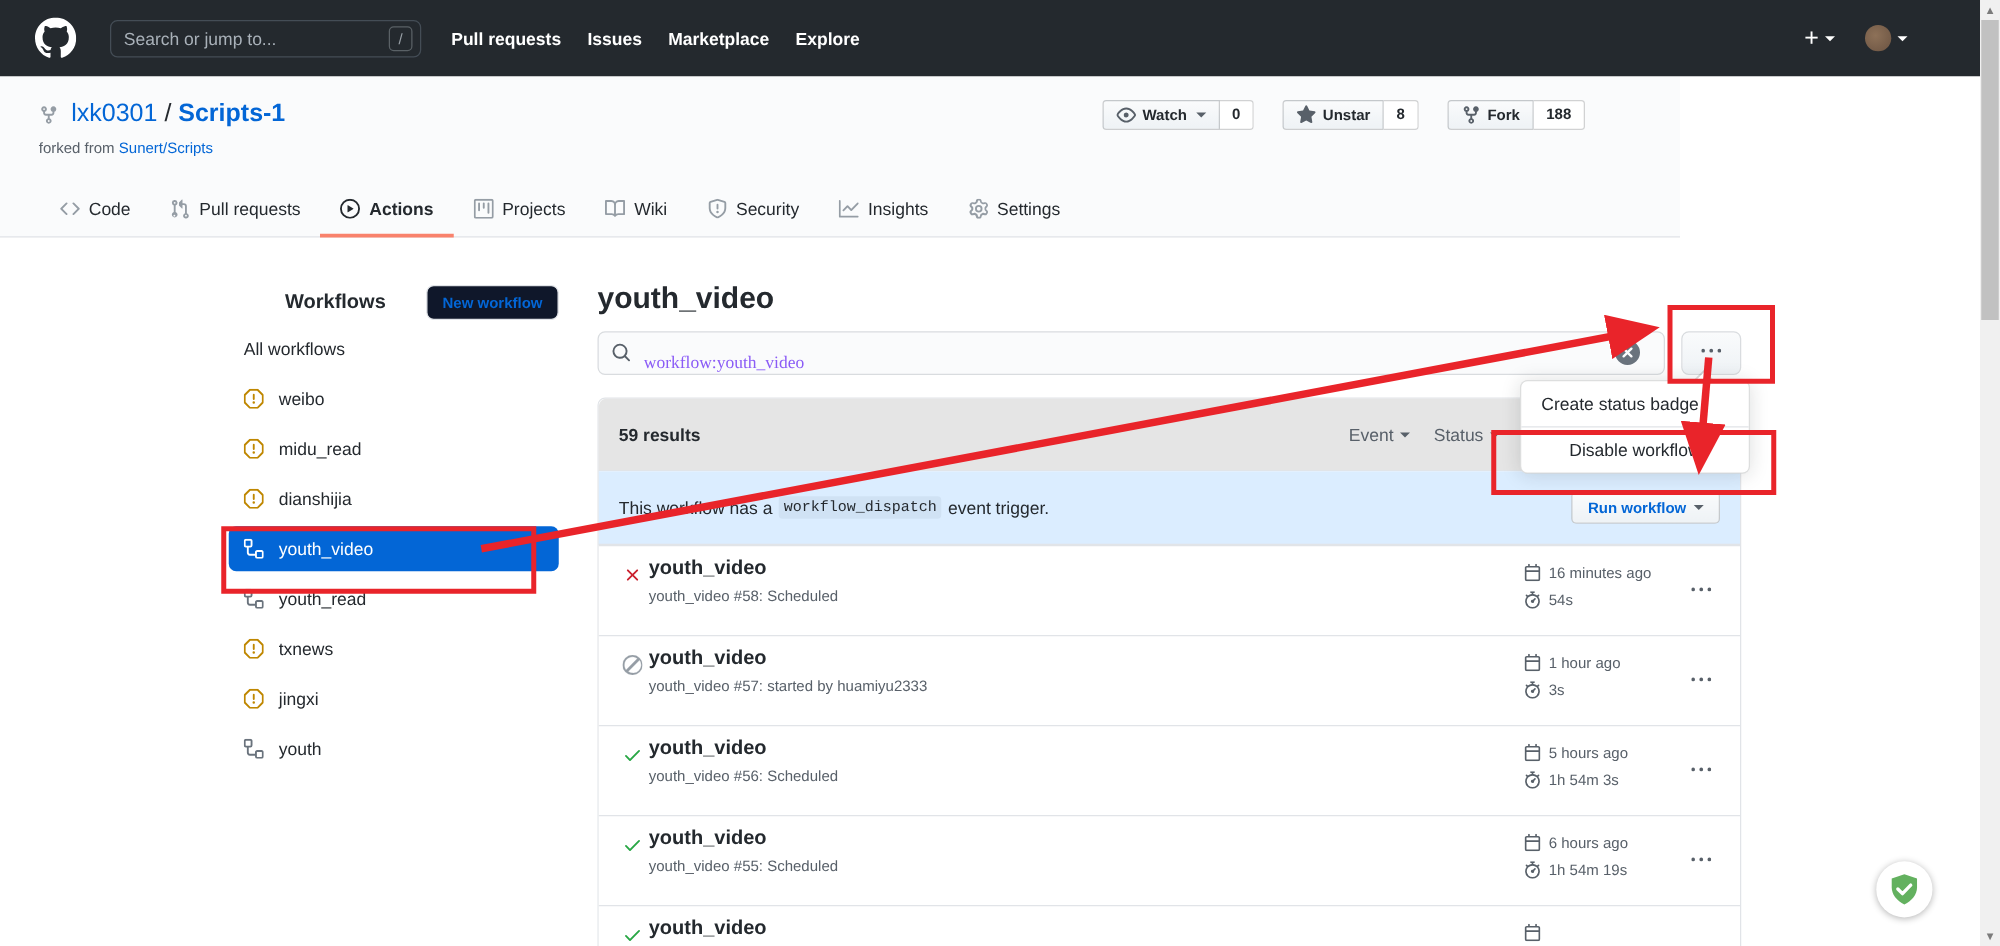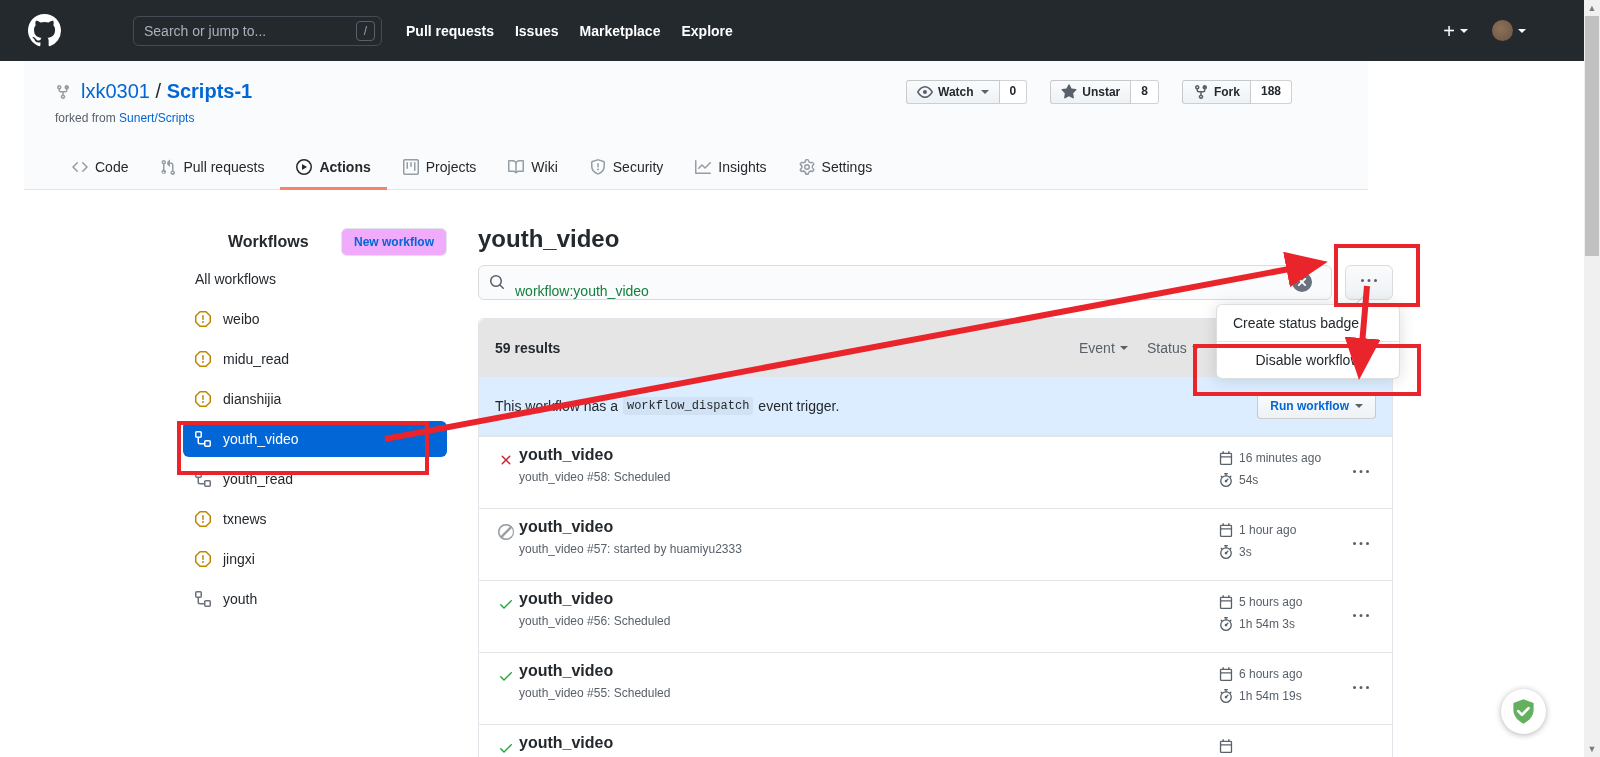--- a/index.html
+++ b/index.html
@@ -4,41 +4,41 @@
 <style>
   * { margin:0; padding:0; box-sizing:border-box; }
   html,body { width:1600px; height:757px; overflow:hidden; }
   body { font-family:"Liberation Sans", sans-serif; background:#fff; color:#24292e; }
   .app { position:relative; width:1600px; height:757px; overflow:hidden; background:#fff; }
 
   
   .topbar { position:absolute; top:0; left:0; width:1600px; height:61px; background:#24292e;
             display:flex; align-items:center; padding:0 74px 0 28px; z-index:5; }
   .gh-logo { width:33px; height:33px; color:#fff; flex:none; margin-right:27px; cursor:pointer; }
-  .gh-search { position:relative; width:249px; height:30px; margin-right:24px; flex:none;margin-left:45px; }
+  .gh-search { position:relative; width:249px; height:30px; margin-right:24px; flex:none; }
   .gh-search input { width:100%; height:100%; background:transparent; border:1px solid #444d56;
             border-radius:6px; color:#fff; font-size:14px; padding:0 30px 0 10px; outline:none;
             font-family:"Liberation Sans", sans-serif; }
   .gh-search input::placeholder { color:#a9b1b9; }
   .slash-key { position:absolute; right:7px; top:5px; width:19px; height:20px; border:1px solid #5a6166;
             border-radius:4px; color:#9aa1a8; font-size:12px; text-align:center; line-height:18px; }
   .top-nav { display:flex; gap:21px; align-items:center; }
   .top-nav .nav-link { color:#fff; font-size:14px; font-weight:700; cursor:pointer; white-space:nowrap; }
   .top-spacer { flex:1; }
   .top-right { display:flex; align-items:center; gap:24px; }
   .plus-group, .avatar-group { display:flex; align-items:center; gap:5px; cursor:pointer; color:#fff; }
   .plus-glyph { font-size:20px; font-weight:400; line-height:1; }
   .caret { display:inline-block; width:0; height:0; border-top:4px solid currentColor;
            border-left:4px solid transparent; border-right:4px solid transparent; }
   .avatar { width:21px; height:21px; border-radius:50%; background:#7d6450;
             background:radial-gradient(circle at 40% 40%, #8d7158, #6b5342); }
 
   
   .repo-head { position:absolute; top:61px; left:0; width:1344px; height:129px; background:#fafbfc;
-               border-bottom:1px solid #e1e4e8; z-index:4;margin-left:24px; }
+               border-bottom:1px solid #e1e4e8; z-index:4; }
   .repo-title { position:absolute; left:31px; top:19px; display:flex; align-items:center; gap:10px;
                 font-size:20px; }
   .repo-title .octicon { color:#959da5; }
   a.lnk { color:#0366d6; text-decoration:none; cursor:pointer; }
   .repo-name { font-weight:700; }
   .fork-note { position:absolute; left:31px; top:50px; font-size:12px; color:#586069; }
   .repo-actions { position:absolute; right:76px; top:19px; display:flex; gap:23px; }
   .action-group { display:flex; }
   .btn-gh { display:flex; align-items:center; gap:5px; padding:3px 10px; font-size:12px; font-weight:700;
             color:#24292e; background:linear-gradient(-180deg,#fafbfc,#eff3f6 90%);
@@ -54,40 +54,40 @@
          border-bottom:3px solid transparent; cursor:pointer; white-space:nowrap; }
   .tab .octicon { color:#959da5; }
   .tab.active { font-weight:700; border-bottom-color:#f9826c; }
   .tab.active .octicon { color:#24292e; }
 
   
   .sidebar { position:absolute; left:180px; top:216px; width:267px; z-index:2; }
   .sidebar-head { margin-top:12px; height:28px; display:flex; align-items:center; justify-content:space-between; }
   .sidebar-title { font-size:16px; font-weight:700;margin-left:48px; }
   .new-workflow-btn { height:28px; padding:0 12px; font-size:12px; font-weight:700; color:#0366d6;
-         background:#f0abfc; border:1px solid #e1e4e8; border-radius:6px; cursor:pointer;
+         background:#0f172a; border:1px solid #e1e4e8; border-radius:6px; cursor:pointer;
          font-family:"Liberation Sans", sans-serif; }
   .wf-list { margin-top:3px; }
   .wf-item { display:flex; align-items:center; gap:12px; height:40px; margin-left:3px; padding-left:12px;
              font-size:14px; color:#24292e; cursor:pointer; border-radius:6px; }
   .wf-item .octicon { flex:none; }
   .icon-warning { color:#bf8700; }
   .icon-workflow { color:#6a737d; }
   .wf-item.selected { background:#0366d6; color:#fff; height:36px; margin:2px 0 2px 3px; font-weight:400; }
   .wf-item.selected .octicon { color:#fff; }
   .wf-item.no-icon { padding-left:12px;text-align:center; }
 
   
   .main { position:absolute; left:478px; top:216px; width:915px; z-index:2; }
   .main-title { margin-top:8px; height:30px; font-size:24px; font-weight:700; line-height:30px; }
   .search-row { margin-top:11px; display:flex; gap:13px; }
   .runs-search { position:relative; width:854px; height:35px; }
   .runs-search input { width:100%; height:100%; border:1px solid #d9dcdf; border-radius:6px; background:#fafbfc;
-        font-size:14px; color:#15803d; padding:16px 40px 0 36px; outline:none;
-        font-family:Liberation Sans, sans-serif; }
+        font-size:14px; color:#8b5cf6; padding:16px 40px 0 36px; outline:none;
+        font-family:Liberation Serif, serif; }
   .search-glyph { position:absolute; left:11px; top:9px; color:#586069; }
   .clear-btn { position:absolute; right:20px; top:7px; width:20px; height:20px; border:none; background:none;
         color:#6a737d; cursor:pointer; padding:0; }
   .kebab-btn { width:48px; height:35px; background:linear-gradient(-180deg,#fafbfc,#eff3f6 90%);
         border:1px solid #d9dcdf; border-radius:6px; color:#586069; cursor:pointer; }
 
   .results-card { margin-top:18px; border:1px solid #e1e4e8; border-radius:6px 6px 0 0; }
   .results-head { position:relative; height:58px; background:#e5e5e5; border-bottom:1px solid #e1e4e8;
         border-radius:6px 6px 0 0; display:flex; align-items:center; padding:0 16px; }
   .results-count { font-size:14px; font-weight:700; }

